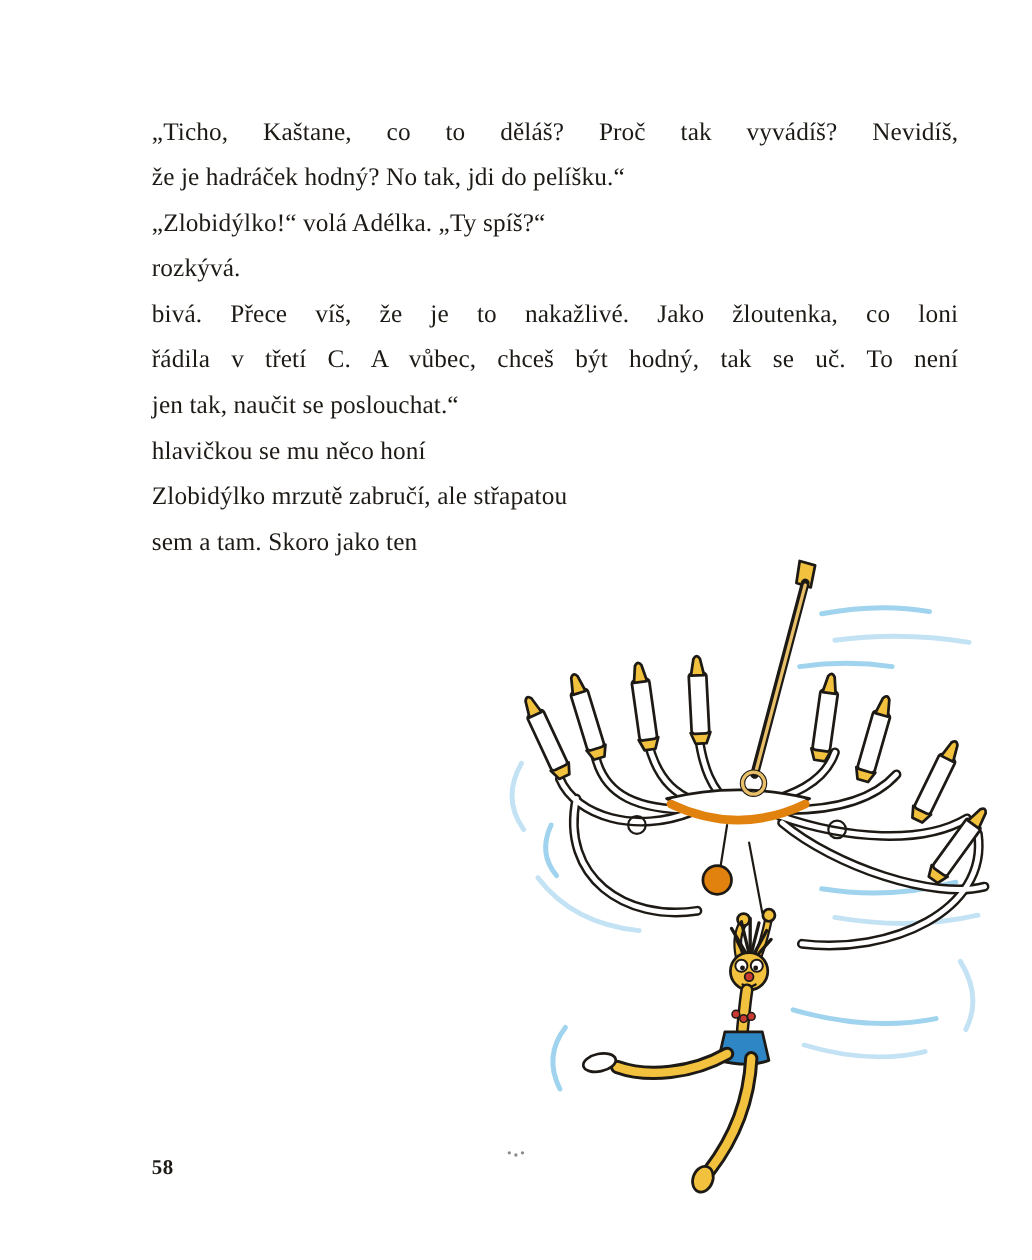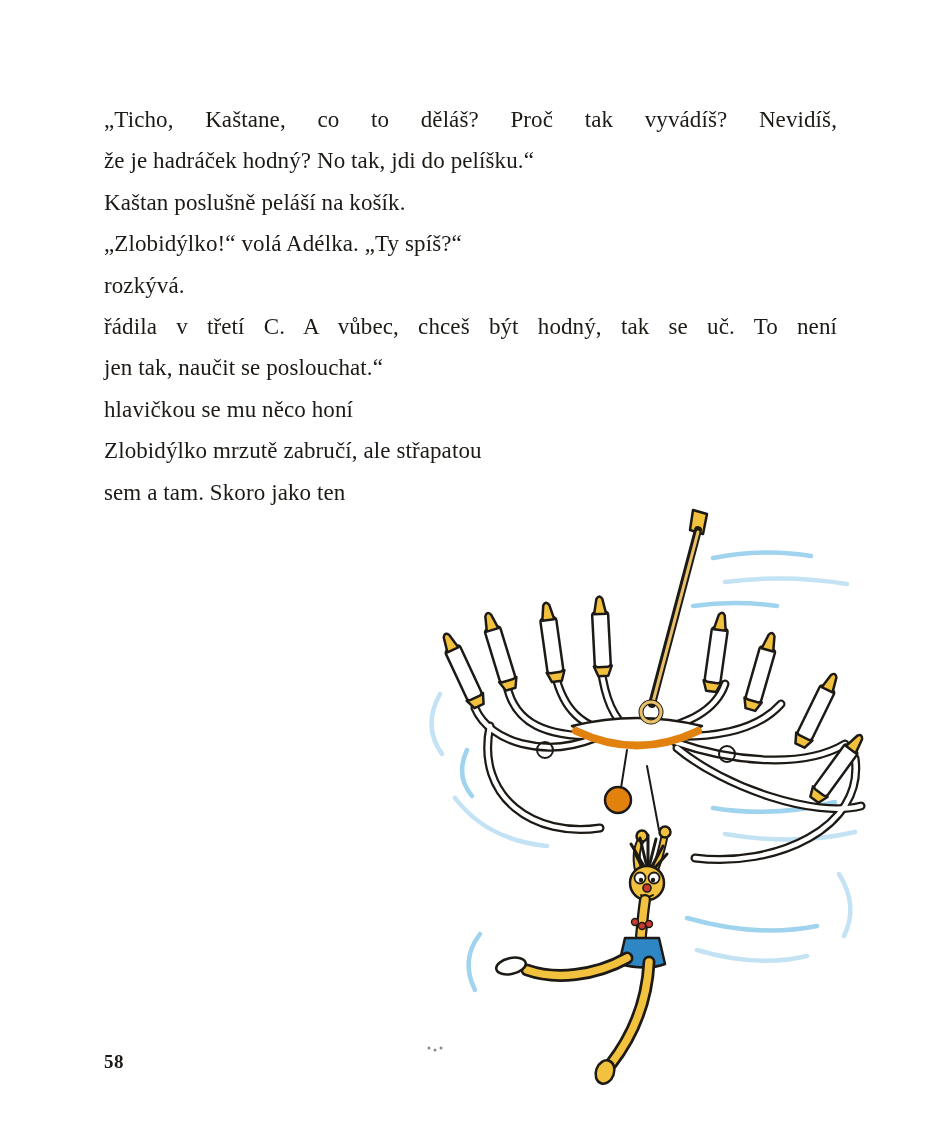--- a/index.html
+++ b/index.html
@@ -1,21 +1,21 @@
 <!DOCTYPE html>
 <html style="--ill-outline: #1d1a16; --ill-yellow: #f2c13d; --ill-orange: #e2820e; --ill-red: #c93a33; --ill-blue-shorts: #2f86c5; --ill-blue-motion: #9fd3ee; --ill-blue-motion-light: #c3e3f5; --ill-rod-light: #e8c06a;"><head>
 <meta charset="utf-8">
 <style>
   html,body{margin:0;padding:0;}
   body{
     width:938px;height:1145px;background:#ffffff;position:relative;overflow:hidden;
     font-family:"Liberation Serif","DejaVu Serif",serif;
     color:#1d1a16;
   }
-  .page{position:absolute;inset:0;}
+  .page{position:absolute;inset:0;margin-left:34px;}
   .text-block{
     position:absolute;left:104px;top:99px;width:733px;
     font-size:23px;line-height:41.4px;letter-spacing:0.1px;
   }
   .line{white-space:normal;}
   .line.flush{text-align:justify;text-align-last:justify;-moz-text-align-last:justify;}
   .page-number{
     position:absolute;left:104px;top:1051px;
     font-size:19px;font-weight:bold;letter-spacing:0.5px;
   }
@@ -40,23 +40,23 @@
   .rod-core{fill:none;stroke:var(--ill-rod-light,#e8c06a);stroke-width:3;stroke-linecap:round;}
 </style>
 </head>
 <body>
 
 <div class="page">
 
   <div class="text-block">
     <div class="line flush">„Ticho, Kaštane, co to děláš? Proč tak vyvádíš? Nevidíš,</div>
     <div class="line">že je hadráček hodný? No tak, jdi do pelíšku.“</div>
-    <div class="line">Kaštan poslušně peláší na košík.</div>
     <div class="line">„Zlobidýlko!“ volá Adélka. „Ty spíš?“</div>
     <div class="line">rozkývá.</div>
+    <div class="line flush">bivá. Přece víš, že je to nakažlivé. Jako žloutenka, co loni</div>
     <div class="line flush">řádila v třetí C. A vůbec, chceš být hodný, tak se uč. To není</div>
     <div class="line">jen tak, naučit se poslouchat.“</div>
     <div class="line">hlavičkou se mu něco honí</div>
     <div class="line">Zlobidýlko mrzutě zabručí, ale střapatou</div>
     <div class="line">sem a tam. Skoro jako ten</div>
   </div>
 
   <div class="illustration">
     <svg viewBox="0 0 520 600" width="520" height="600" role="img">
 

